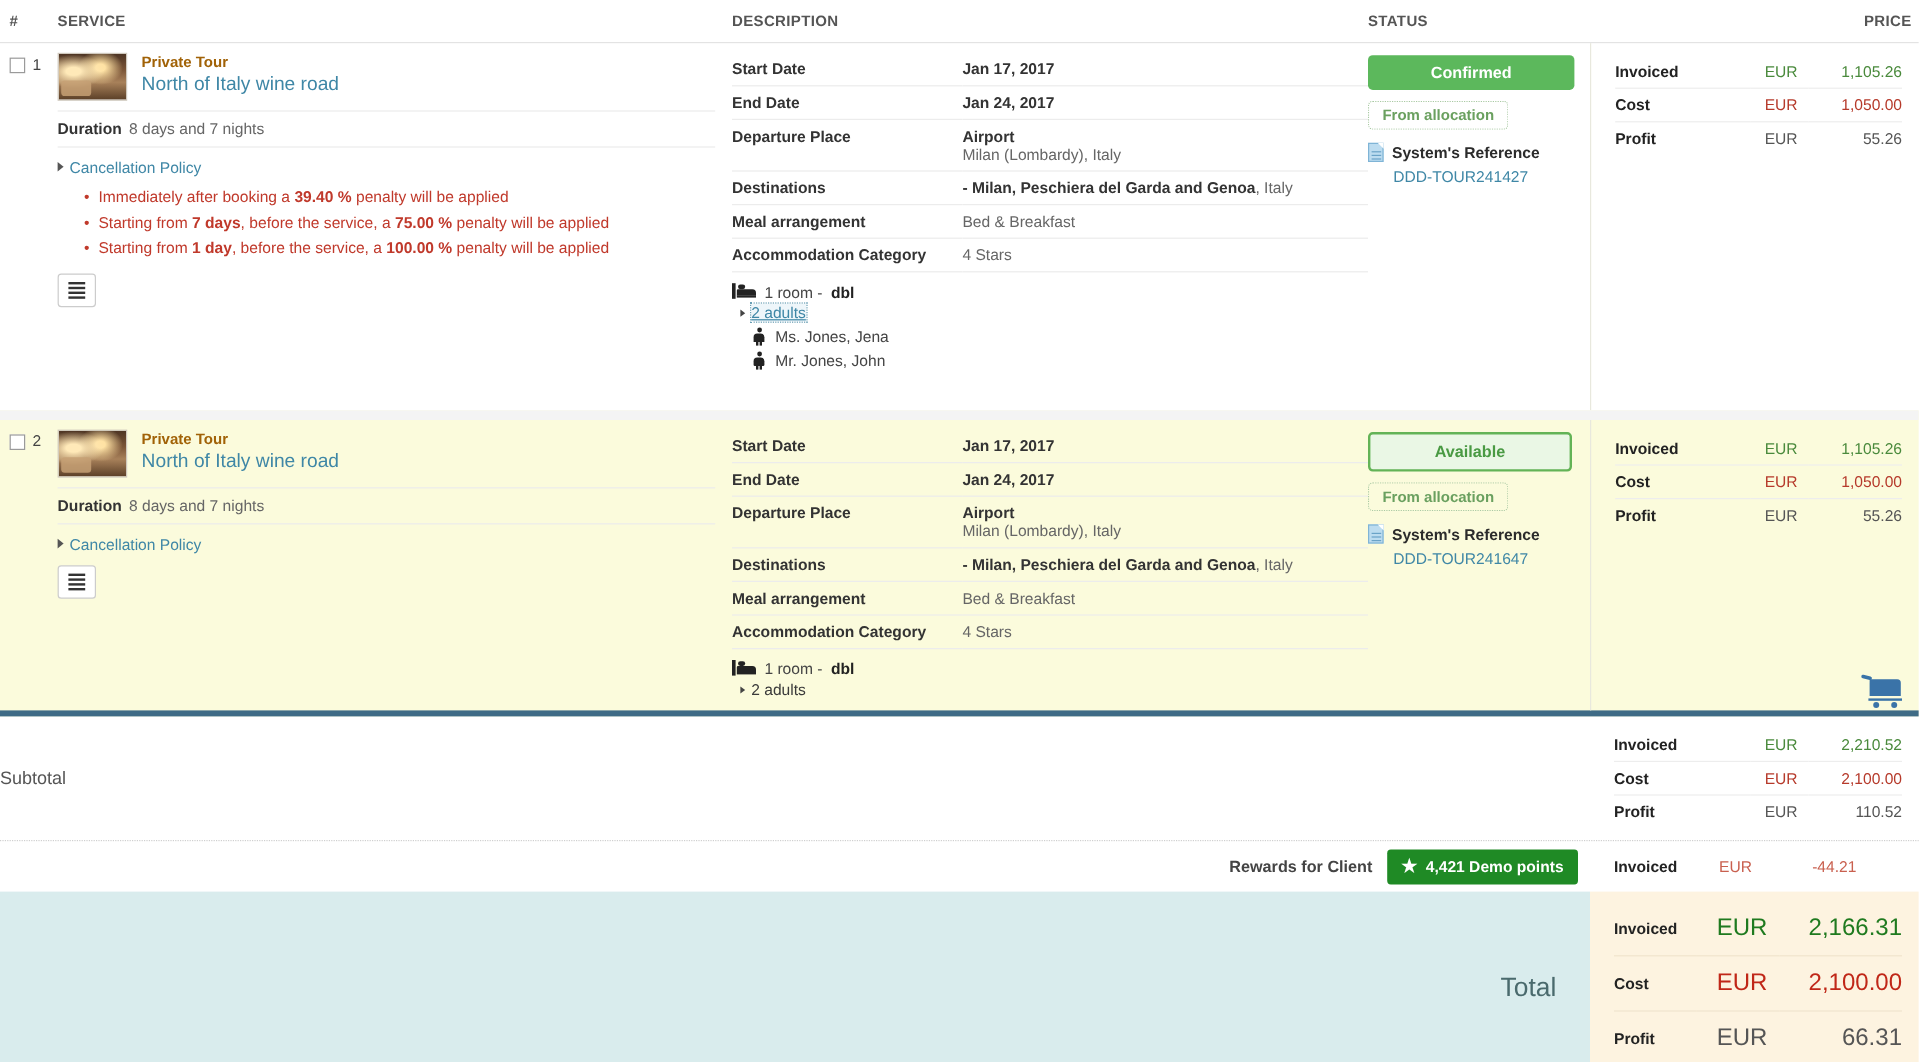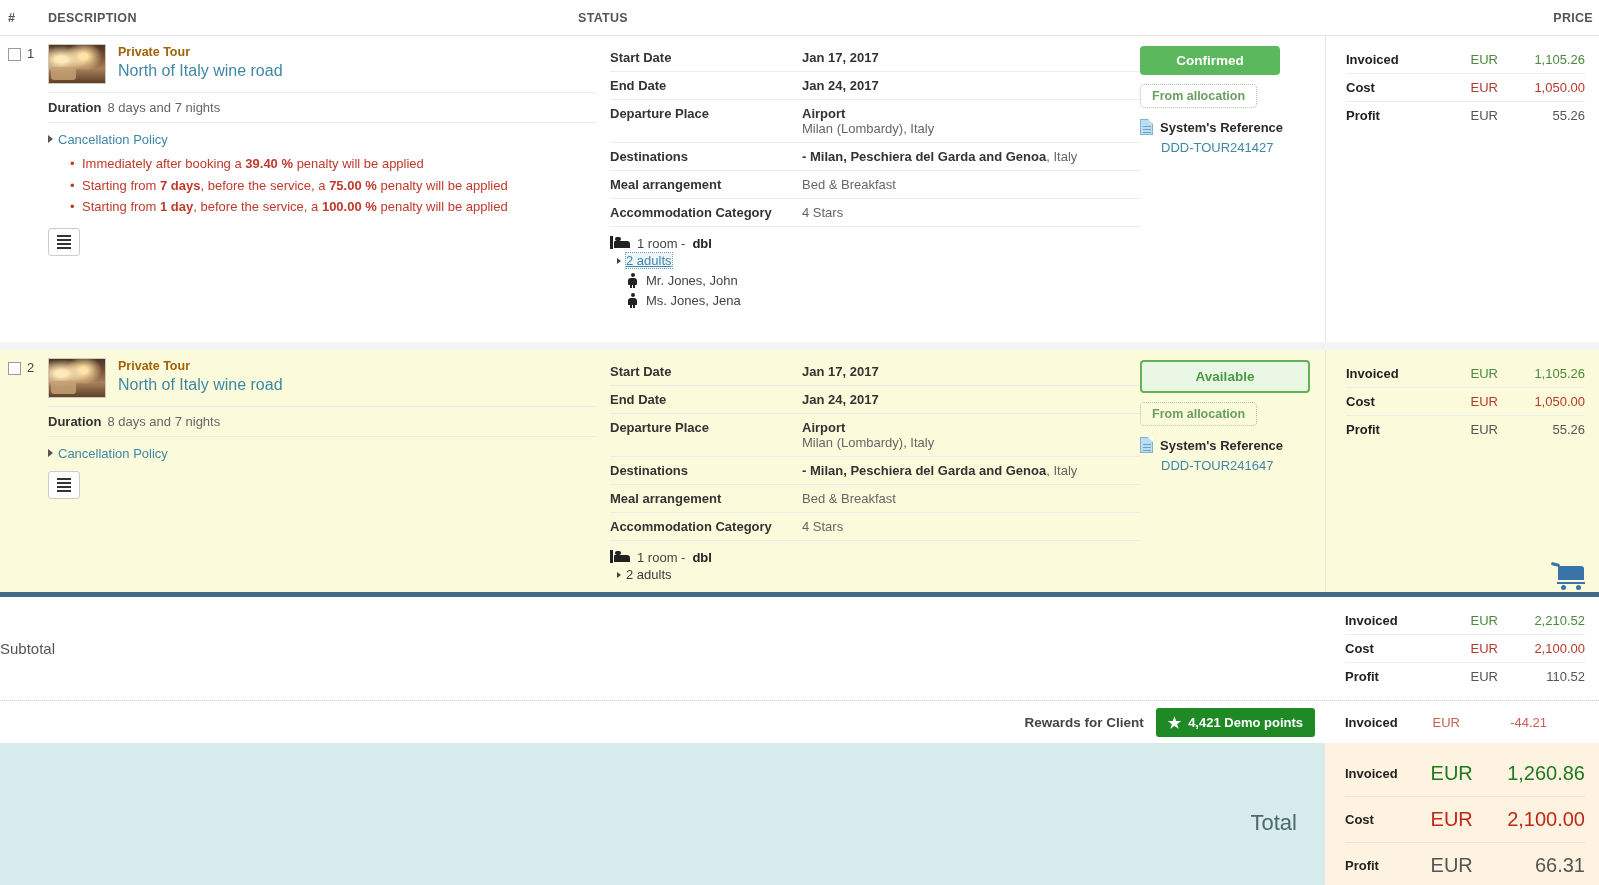--- a/index.html
+++ b/index.html
@@ -121,21 +121,21 @@
   .pers { width: 9px; height: 15px; position: relative; flex:none;}
   .pers .hd { position:absolute; left:2.5px; top:0; width:4px; height:4px; border-radius:50%; background:#222;}
   .pers .bd { position:absolute; left:0; top:4.5px; width:9px; height:7px; background:#222; border-radius:3px 3px 1px 1px;}
   .pers .l1 { position:absolute; left:2px; top:11px; width:2px; height:4px; background:#222;}
   .pers .l2 { position:absolute; left:5px; top:11px; width:2px; height:4px; background:#222;}
   .pers.f .bd { border-radius:3px 3px 0 0; width:9px;}
   .pers.f .l1,.pers.f .l2 { height:4px; }
 
   
   .badge-confirmed {
-    display:block; width:140px; text-align:center; padding:7px 0; border-radius:4px;
+    display:block; width:172px; text-align:center; padding:7px 0; border-radius:4px;
     background:#5cb85c; color:#fff; font-weight:bold; font-size:13.5px; cursor:pointer;
   }
   .badge-available {
     display:block; width:170px; text-align:center; padding:7px 0; border-radius:4px;
     background:#eaf7e5; color:#4a9a43; border:2px solid #63b356;
     font-weight:bold; font-size:13.5px; cursor:pointer;
   }
   .badge-alloc {
     display:inline-block; margin-top:9px; padding:4px 11px; border-radius:4px;
     border:1px dotted #a9c9a3; color:#6aa05f; font-weight:bold; font-size:12.5px; cursor:pointer;
@@ -198,20 +198,21 @@
   .ttab td.amt { font-size:20px; text-align:right; }
   .t-inv { color:#1f7a1f; } .t-cost { color:#c02718; } .t-prof { color:#555; }
 </style>
 </head>
 <body>
 
 <div class="page">
 
   <div class="col-head">
     <div class="h h-num">#</div>
+    <div class="h h-serv">SERVICE</div>
     <div class="h h-desc">DESCRIPTION</div>
     <div class="h h-stat">STATUS</div>
     <div class="h h-price">PRICE</div>
   </div>
 
   <div class="srow" style="min-height:306px;">
 
     <div class="cell-num">
       <span class="chk"></span>
       <span class="rownum">1</span>
@@ -283,36 +284,36 @@
             <i class="lg"></i>
           </span>
         <span>1 room - </span>
           <b>dbl</b>
       </div>
       <div class="adults">
         <span class="caret-sm"></span><span class="lnk sel">2 adults</span>
       </div>
       <div id="pax-1">
           <div class="pax">
+            <span class="pers f">
+              <i class="hd"></i>
+              <i class="bd"></i>
+              <i class="l1"></i>
+              <i class="l2"></i>
+            </span>
+            <span>Ms. Jones, Jena</span>
+          </div>
+          <div class="pax">
             <span class="pers ">
               <i class="hd"></i>
               <i class="bd"></i>
               <i class="l1"></i>
               <i class="l2"></i>
             </span>
             <span>Mr. Jones, John</span>
-          </div>
-          <div class="pax">
-            <span class="pers f">
-              <i class="hd"></i>
-              <i class="bd"></i>
-              <i class="l1"></i>
-              <i class="l2"></i>
-            </span>
-            <span>Ms. Jones, Jena</span>
           </div>
         </div>
     </div>
 
     <div class="cell-stat">
       <span class="badge-confirmed">Confirmed</span>
       <span class="badge-alloc">From allocation</span>
       <div class="sysref">
         <span class="doc-ico"></span>
         <b>System's Reference</b>
@@ -504,21 +505,21 @@
   <div class="total-band">
     <div class="total-left">
       <span>Total</span>
     </div>
     <div class="total-right">
       <table class="ttab">
           <tbody id="tot-body">
             <tr>
               <td class="lbl">Invoiced</td>
               <td class="cur t-inv">EUR</td>
-              <td class="amt t-inv">1,260.86</td>
+              <td class="amt t-inv">2,166.31</td>
             </tr>
             <tr>
               <td class="lbl">Cost</td>
               <td class="cur t-cost">EUR</td>
               <td class="amt t-cost">2,100.00</td>
             </tr>
             <tr>
               <td class="lbl">Profit</td>
               <td class="cur t-prof">EUR</td>
               <td class="amt t-prof">66.31</td>

